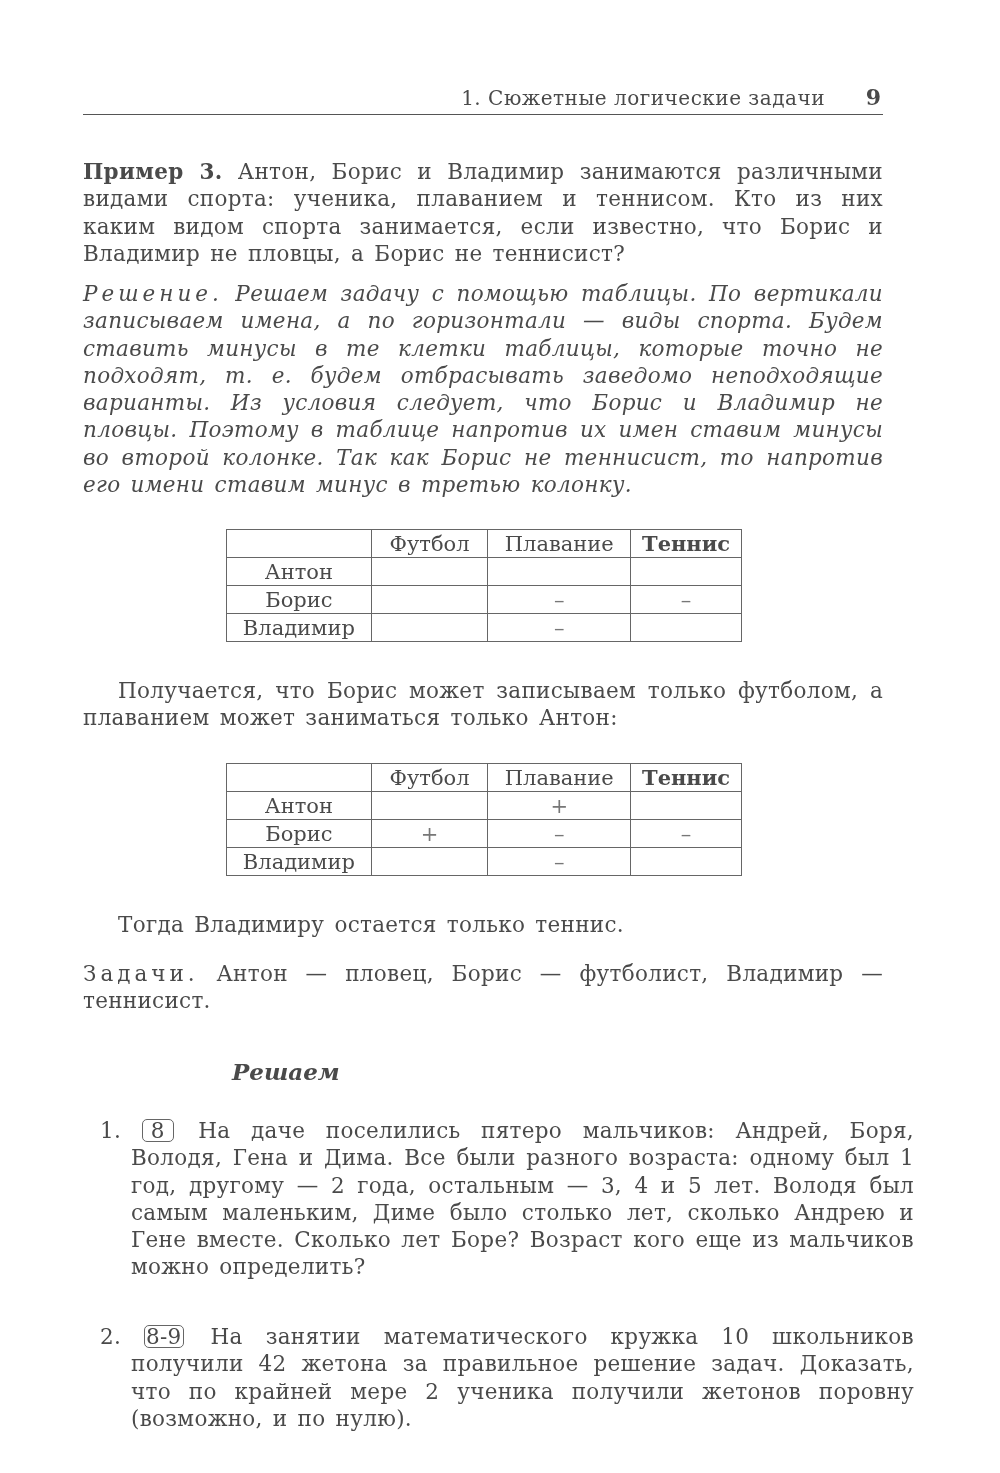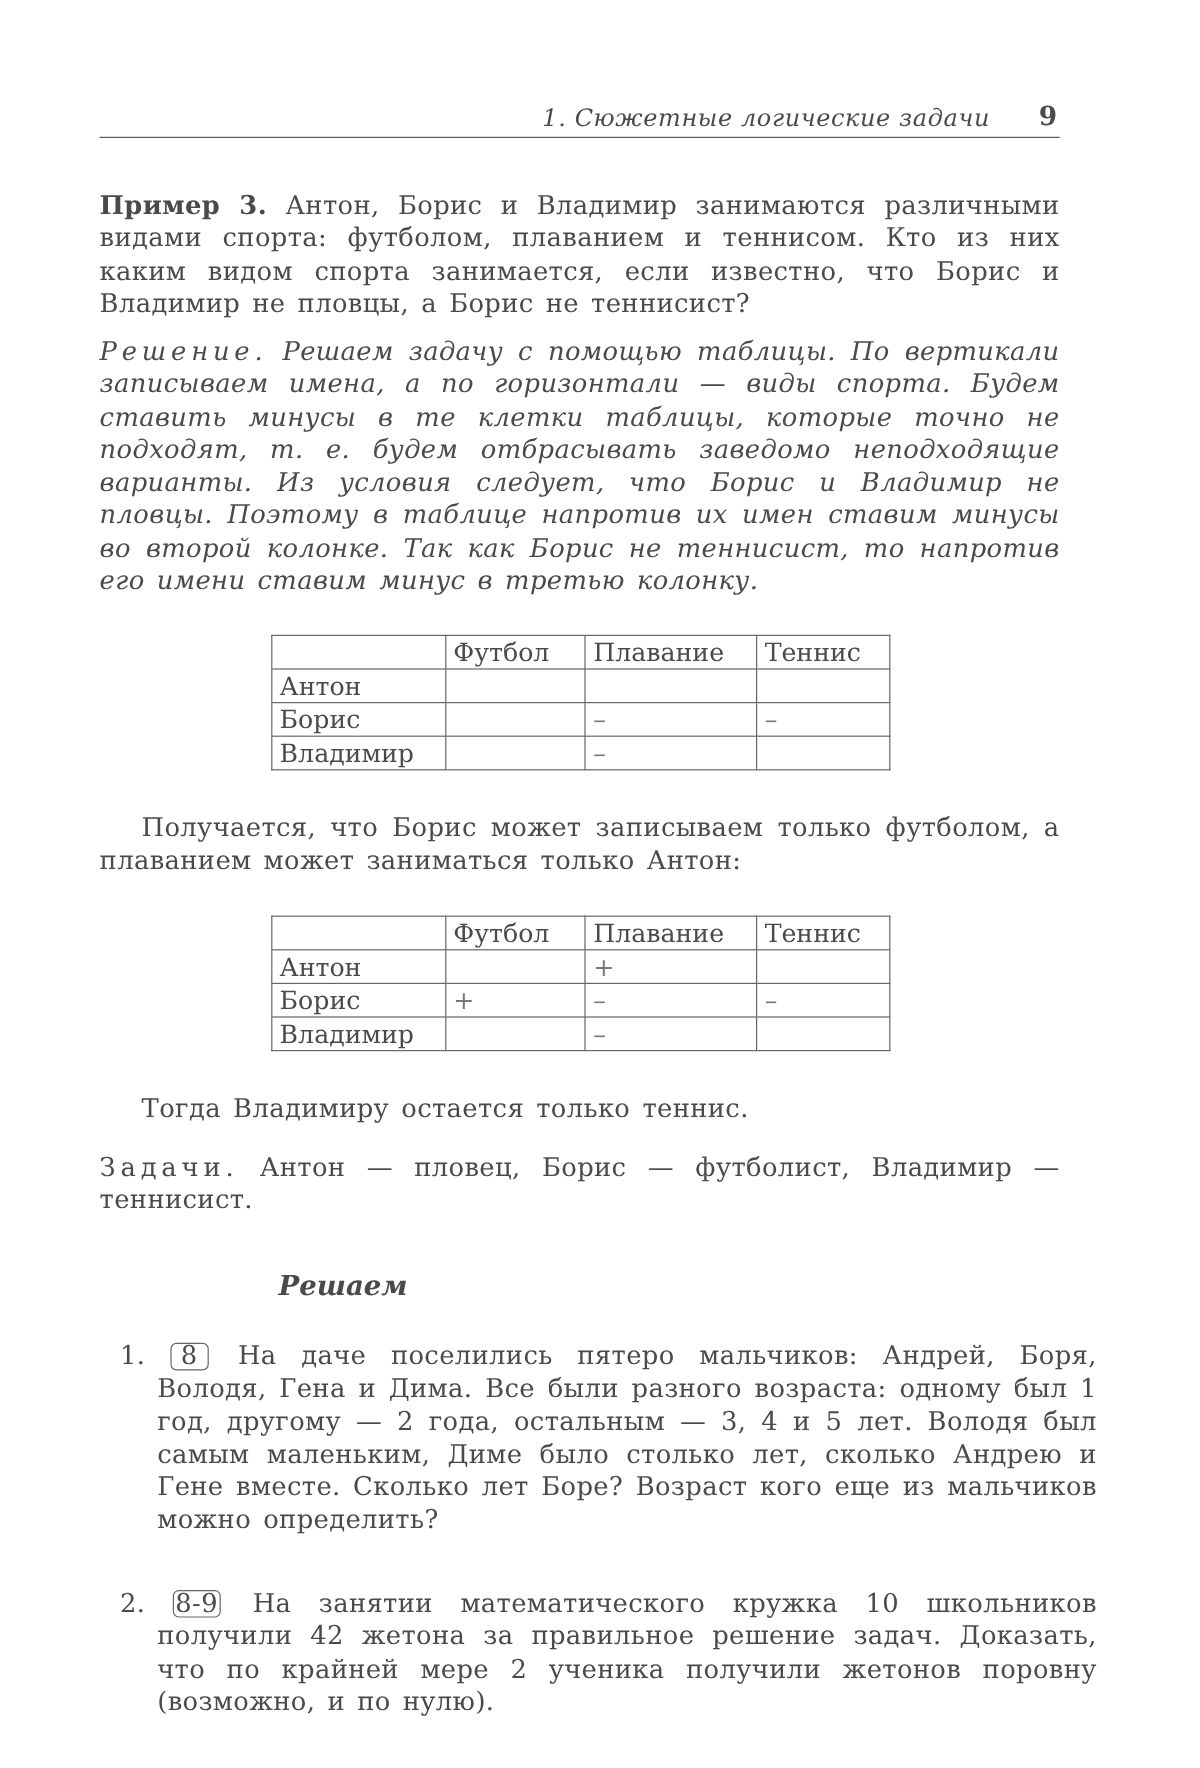--- a/index.html
+++ b/index.html
@@ -7,47 +7,47 @@
     width: 1000px; height: 1473px; position: relative; overflow: hidden;
     font-family: "DejaVu Serif", "Liberation Serif", serif;
     color: #4a4a4a;
   }
   .running-head {
     position: absolute; left: 83px; top: 84px; width: 800px; height: 30px;
     border-bottom: 1px solid #555;
   }
   .running-head .title {
     position: absolute; right: 58px; top: 2px;
-    font-style: italic; font-size: 20px; letter-spacing: 0.5px;
+    font-size: 20px; letter-spacing: 0.5px;
   }
   .running-head .pagenum {
     position: absolute; right: 2px; top: 0px;
     font-weight: bold; font-size: 22px;
   }
   .para {
     position: absolute; left: 83px; width: 800px;
     font-size: 21.5px; line-height: 27.3px;
     text-align: justify; text-align-last: left;
     letter-spacing: 0.3px; word-spacing: 3px;
   }
   .para.indent { text-indent: 35px; }
   .b { font-weight: bold; }
   .sp { letter-spacing: 4px; }
   .tbl {
     position: absolute; left: 226px; width: 516px;
     border-collapse: collapse; font-size: 21px;
   }
   .tbl td {
     border: 1px solid #666; height: 27px; padding: 0 6px;
-    text-align: left; line-height: 26px;
+    text-align: center; line-height: 26px;
   }
   .tbl td.c0 { width: 132px; }
   .tbl td.c1 { width: 104px; }
   .tbl td.c2 { width: 130px; }
-  .tbl td.c3 { width: 98px; }
+  .tbl td.c3 { width: 98px; font-weight: bold; }
   .tbl td.mark { color: #777; }
   .section-title {
     position: absolute; left: 232px; top: 1058px;
     font-style: italic; font-weight: bold; font-size: 23px;
   }
   .task {
     position: absolute; left: 100px; width: 783px;
     font-size: 21.5px; line-height: 27.3px;
     text-align: justify; text-align-last: left;
     letter-spacing: 0.3px; word-spacing: 3px;
@@ -61,21 +61,21 @@
 </style>
 </head>
 <body>
 
 <div class="running-head">
   <span class="title">1. Сюжетные логические задачи</span>
   <span class="pagenum">9</span>
 </div>
 
 <div class="para" style="top:158px;">
-  <span class="b">Пример 3.</span><span> Антон, Борис и Владимир занимаются различными видами спорта: футболом, плаванием и теннисом. Кто из них каким видом спорта занимается, если известно, что Борис и Владимир не пловцы, а Борис не теннисист?</span>
+  <span class="b">Пример 3.</span><span> Антон, Борис и Владимир занимаются различными видами спорта: ученика, плаванием и теннисом. Кто из них каким видом спорта занимается, если известно, что Борис и Владимир не пловцы, а Борис не теннисист?</span>
 </div>
 
 <div class="para" style="top:280px;font-style:italic;">
   <span class="sp">Решение.</span><span> Решаем задачу с помощью таблицы. По вертикали записываем имена, а по горизонтали — виды спорта. Будем ставить минусы в те клетки таблицы, которые точно не подходят, т. е. будем отбрасывать заведомо неподходящие варианты. Из условия следует, что Борис и Владимир не пловцы. Поэтому в таблице напротив их имен ставим минусы во второй колонке. Так как Борис не теннисист, то напротив его имени ставим минус в третью колонку.</span>
 </div>
 
 <table class="tbl" style="top:529px;">
   <tbody>
       <tr>
     <td class="c0"></td>

